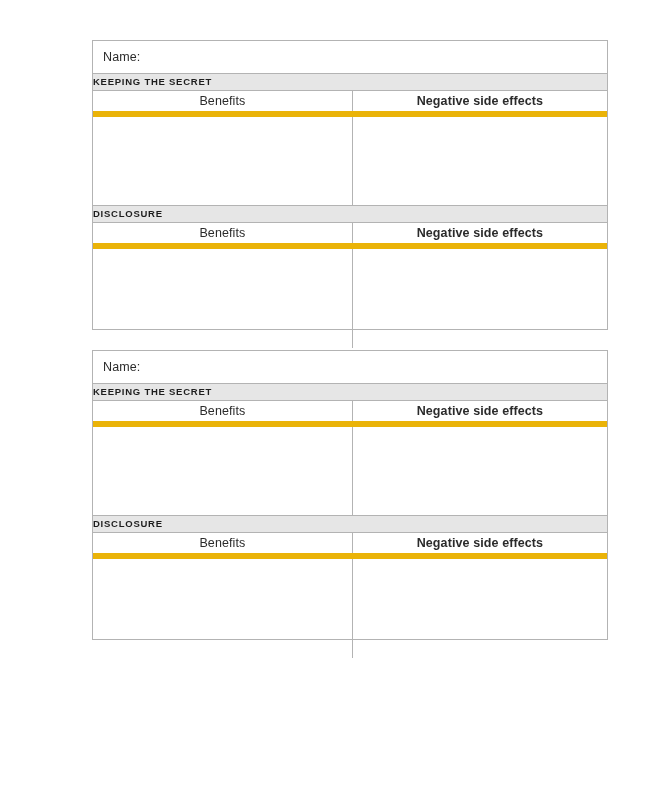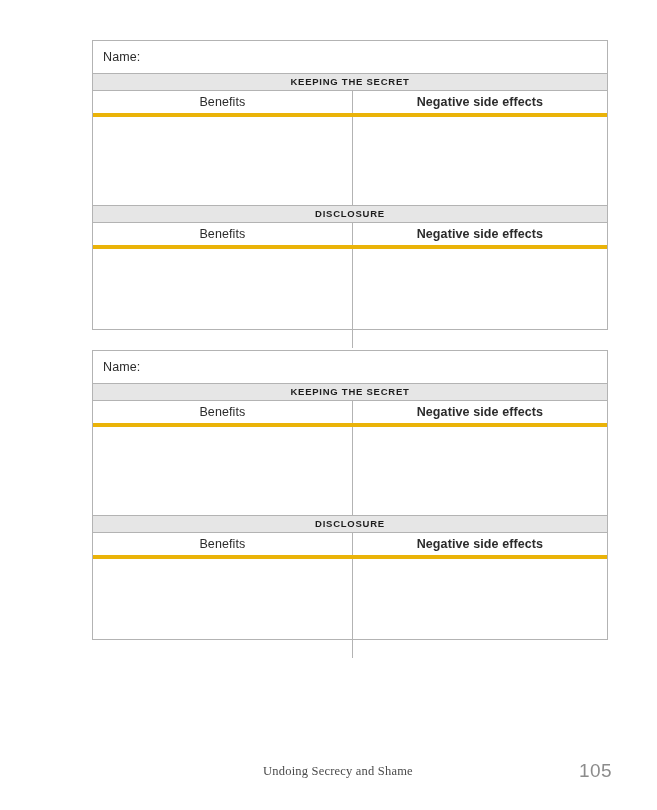--- a/index.html
+++ b/index.html
@@ -58,35 +58,35 @@
     letter-spacing: 0.1px;
   }
 
   
   .row-banner {
     height: 17px;
     background: #e6e6e6;
     border-bottom: 1px solid #b3b3b3;
     display: flex;
     align-items: center;
-    justify-content: center;
+    justify-content: flex-start;
   }
   .banner-label {
     font-size: 9.5px;
     font-weight: bold;
     letter-spacing: 0.75px;
     color: #1d1d1d;
     text-transform: uppercase;
     line-height: 1;
   }
 
   
   .row-colheads {
     height: 26px;
-    border-bottom: 4px solid #eab308;
+    border-bottom: 6px solid #eab308;
     display: flex;
   }
   .col {
     box-sizing: border-box;
     display: flex;
     align-items: center;
     justify-content: center;
   }
   .col-left  { width: 276px; border-right: 1px solid #b3b3b3; }
   .col-right { width: 270px; font-weight: bold; }
@@ -225,18 +225,14 @@
       </div>
     </div>
 
     <div class="row row-write write-disclosure">
       <div class="write-cell write-left"></div>
       <div class="write-cell write-right"></div>
     </div>
 
   </div>
 
-  <div class="footer">
-    <div class="footer-title">Undoing Secrecy and Shame</div>
-    <div class="footer-pagenum">105</div>
-  </div>
 
 </div>
 
 </body></html>

